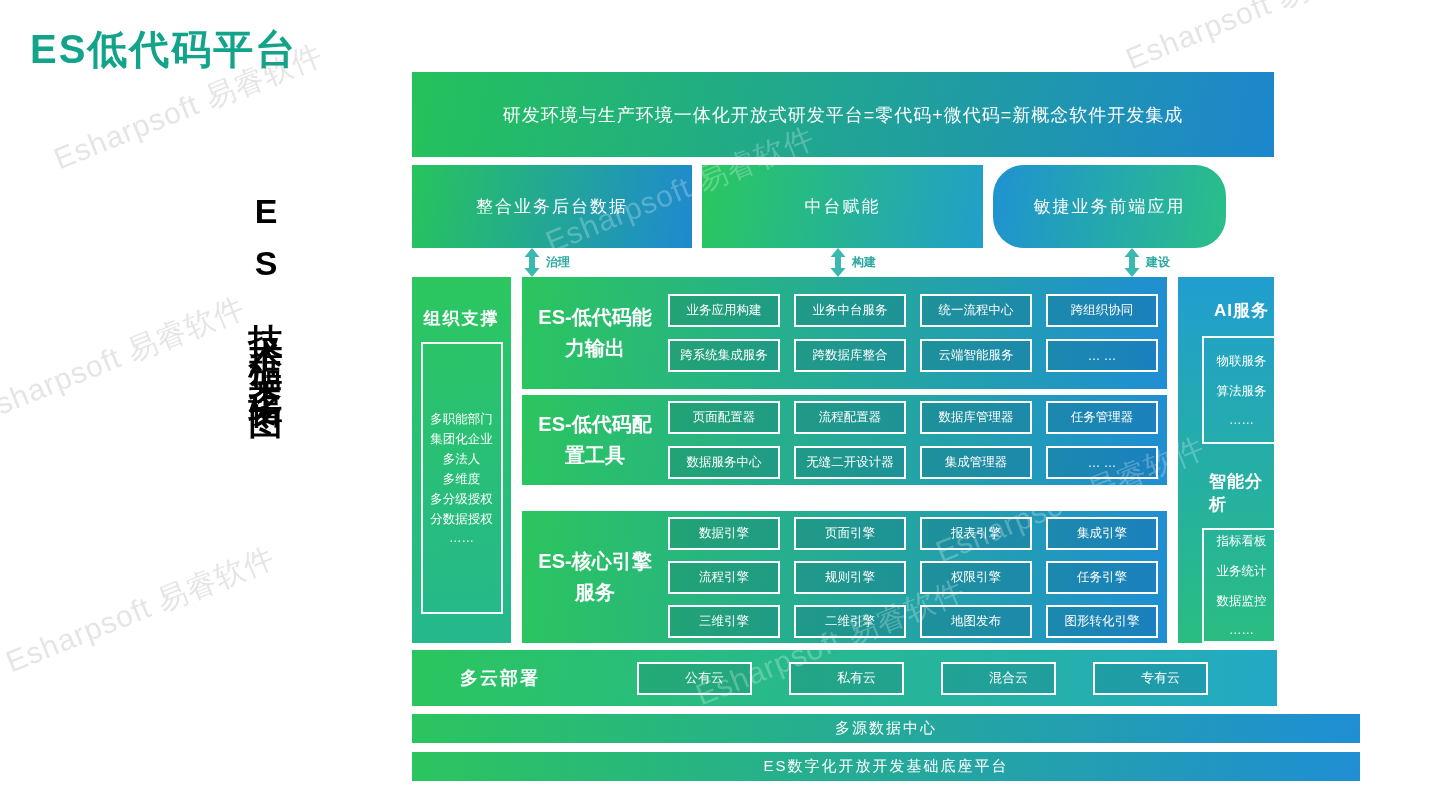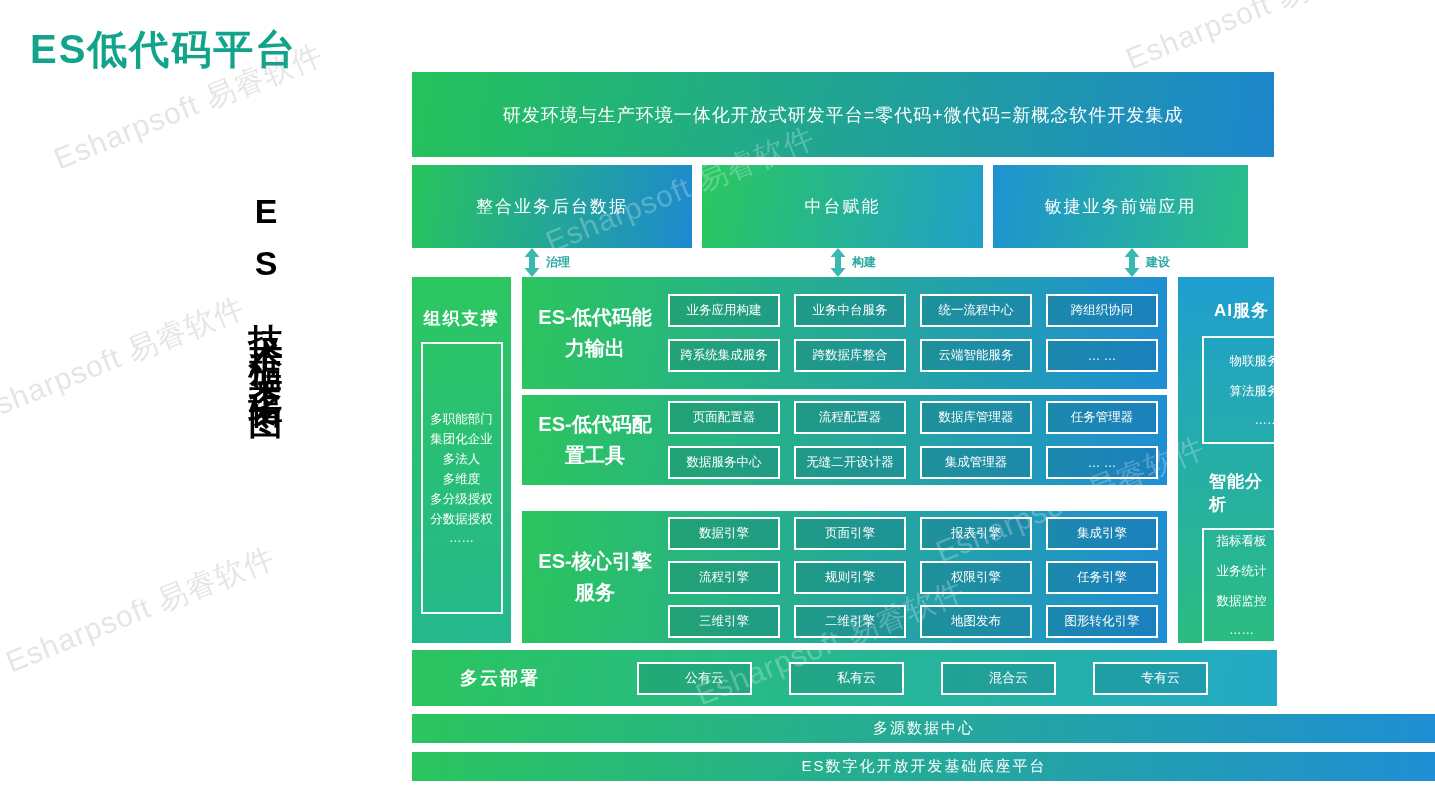--- a/index.html
+++ b/index.html
@@ -34,21 +34,21 @@
     color: #fff; display: flex; align-items: center; justify-content: center;
     font-size: 18px; font-weight: 500; letter-spacing: 1px;
   }
   .pillar {
     position: absolute; top: 165px; height: 83px; color: #fff;
     display: flex; align-items: center; justify-content: center;
     font-size: 17px; font-weight: 500; letter-spacing: 2px;
   }
   .p1 { left: 0;     width: 280px; background: linear-gradient(100deg, #27c45c, #1e89d0); }
   .p2 { left: 290px; width: 281px; background: linear-gradient(100deg, #2ac85e, #219fca); }
-  .p3 { left: 581px; width: 255px; background: linear-gradient(100deg, #1f92d2, #2abf87); }
+  .p3 { left: 581px; width: 233px; background: linear-gradient(100deg, #1f92d2, #2abf87); border-radius: 31px; }
   
   .arrow-group { position: absolute; top: 247px; height: 30px; display: flex; align-items: center; gap: 6px; }
   .ag1 { left: 112px; } .ag2 { left: 418px; } .ag3 { left: 712px; }
   .arrow-label { font-size: 12px; font-weight: 700; color: #2aa8a1; }
   
   .main-left {
     position: absolute; left: 0; top: 277px; width: 99px; height: 366px;
     background: linear-gradient(175deg, #2cc75f, #25b78e);
   }
   .org-title { margin-top: 30px; text-align: center; color: #fff; font-size: 17px; font-weight: 700; letter-spacing: 2px; }
@@ -83,36 +83,36 @@
     background: linear-gradient(180deg, #209ed0, #2abd80);
     display: flex; flex-direction: column; align-items: center; padding-left: 31px;
   }
   .rp-title { color: #fff; font-size: 17px; font-weight: 700; letter-spacing: 1px; }
   .rp-title.t1 { margin-top: 22px; }
   .rp-title.t2 { margin-top: 26px; }
   .rp-box {
     width: 80px; border: 2px solid rgba(255,255,255,.95);
     display: flex; flex-direction: column; align-items: center; justify-content: center; gap: 13px;
   }
-  .rp-box.b1 { margin-top: 14px; height: 110px; align-items: flex-end; }
+  .rp-box.b1 { margin-top: 14px; height: 110px; }
   .rp-box.b2 { margin-top: 12px; height: 118px; }
   
   .cloud {
     position: absolute; left: 0; top: 650px; width: 865px; height: 56px;
     background: linear-gradient(95deg, #2bc55e, #23a9c6); display: flex; align-items: center; text-decoration: underline;
   }
   .cloud-title { position: absolute; left: 48px; color: #fff; font-size: 18px; font-weight: 700; letter-spacing: 2px; }
   .cloud-cells { position: absolute; left: 225px; display: flex; gap: 37px; }
   .cloud-cell {
     width: 115px; height: 33px; border: 2px solid #fff; background: rgba(8,62,92,.15);
     color: #fff; font-size: 13px; display: flex; align-items: center; justify-content: center; white-space: nowrap; padding-left: 20px;
   }
   
   .bar {
-    position: absolute; left: 0; width: 1024px; height: 29px; color: #fff;
+    position: absolute; left: 0; width: 948px; height: 29px; color: #fff;
     display: flex; align-items: center; justify-content: center; font-size: 15px;
     letter-spacing: 2px; background: linear-gradient(95deg, #2bc55e, #1f8ed4);
   }
   .bar1 { top: 714px; }
   .bar2 { top: 752px; }
 </style>
 </head>
 <body>
 
 <div class="canvas">

